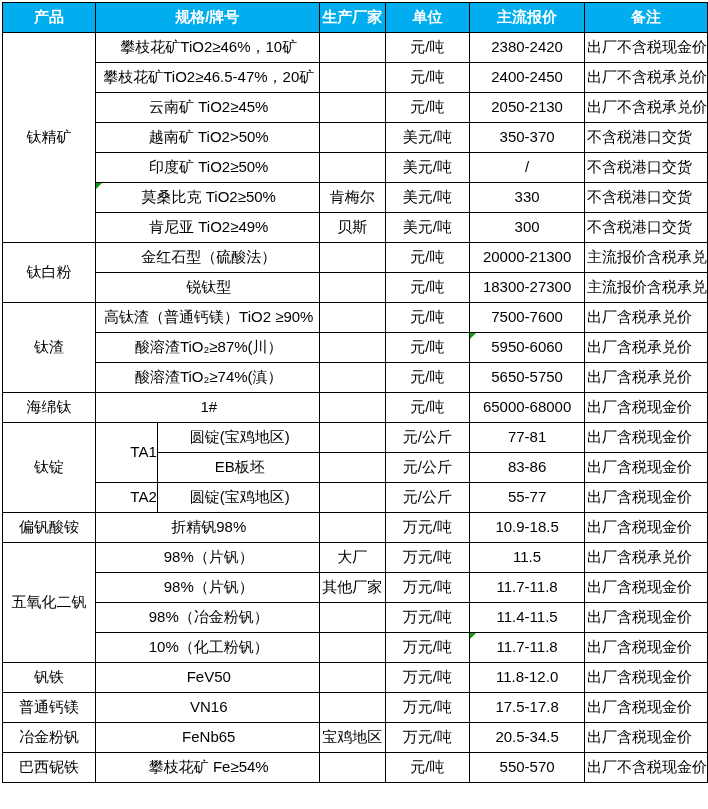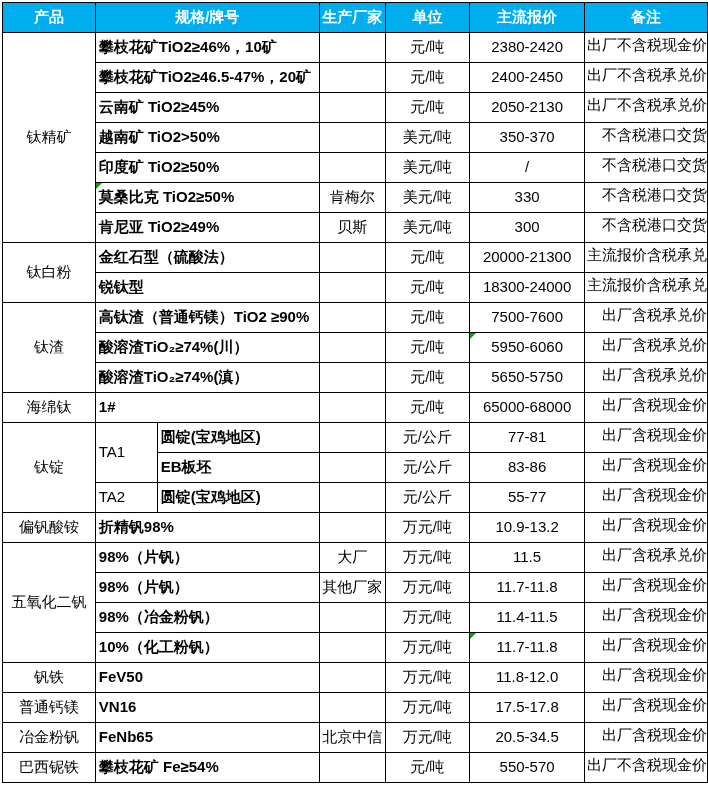--- a/index.html
+++ b/index.html
@@ -27,23 +27,23 @@
     position: relative;
     line-height: 1.1;
   }
   thead th {
     background: var(--header-bg, #00AEEF);
     color: var(--header-fg, #ffffff);
     font-weight: bold;
     text-align: center;
   }
   td.center { text-align: center; }
-  td.spec  { text-align: left; padding-left: 3px; font-weight: bold; }
-  td.ta    { text-align: left; padding-left: 3px; }
-  td.note  { text-align: right; padding-left: 2px; font-family: Liberation Mono, monospace; }
+  td.spec  { text-align: center; padding-left: 3px; }
+  td.ta    { text-align: right; padding-left: 3px; }
+  td.note  { text-align: left; padding-left: 2px; }
   .flag {
     position: absolute;
     top: 0;
     left: 0;
     width: 0;
     height: 0;
     border-top: 6px solid var(--flag-color, #0F9B0F);
     border-right: 6px solid transparent;
   }
 </style>
@@ -126,33 +126,33 @@
         <td class="spec" colspan="2">金红石型（硫酸法）</td>
         <td class="center"></td>
         <td class="center">元/吨</td>
         <td class="center">20000-21300</td>
         <td class="note">主流报价含税承兑</td>
       </tr>
       <tr>
         <td class="spec" colspan="2">锐钛型</td>
         <td class="center"></td>
         <td class="center">元/吨</td>
-        <td class="center">18300-24000</td>
+        <td class="center">18300-27300</td>
         <td class="note">主流报价含税承兑</td>
       </tr>
       <tr>
         <td class="center" rowspan="3">钛渣</td>
         <td class="spec" colspan="2">高钛渣（普通钙镁）TiO2 ≥90%</td>
         <td class="center"></td>
         <td class="center">元/吨</td>
         <td class="center">7500-7600</td>
         <td class="note">出厂含税承兑价</td>
       </tr>
       <tr>
-        <td class="spec" colspan="2">酸溶渣TiO₂≥74%(川）</td>
+        <td class="spec" colspan="2">酸溶渣TiO₂≥87%(川）</td>
         <td class="center"></td>
         <td class="center">元/吨</td>
         <td class="center">5950-6060<span class="flag"></span></td>
         <td class="note">出厂含税承兑价</td>
       </tr>
       <tr>
         <td class="spec" colspan="2">酸溶渣TiO₂≥74%(滇）</td>
         <td class="center"></td>
         <td class="center">元/吨</td>
         <td class="center">5650-5750</td>
@@ -188,21 +188,21 @@
         <td class="center"></td>
         <td class="center">元/公斤</td>
         <td class="center">55-77</td>
         <td class="note">出厂含税现金价</td>
       </tr>
       <tr>
         <td class="center" rowspan="1">偏钒酸铵</td>
         <td class="spec" colspan="2">折精钒98%</td>
         <td class="center"></td>
         <td class="center">万元/吨</td>
-        <td class="center">10.9-13.2</td>
+        <td class="center">10.9-18.5</td>
         <td class="note">出厂含税现金价</td>
       </tr>
       <tr>
         <td class="center" rowspan="4">五氧化二钒</td>
         <td class="spec" colspan="2">98%（片钒）</td>
         <td class="center">大厂</td>
         <td class="center">万元/吨</td>
         <td class="center">11.5</td>
         <td class="note">出厂含税承兑价</td>
       </tr>
@@ -239,21 +239,21 @@
         <td class="center" rowspan="1">普通钙镁</td>
         <td class="spec" colspan="2">VN16</td>
         <td class="center"></td>
         <td class="center">万元/吨</td>
         <td class="center">17.5-17.8</td>
         <td class="note">出厂含税现金价</td>
       </tr>
       <tr>
         <td class="center" rowspan="1">冶金粉钒</td>
         <td class="spec" colspan="2">FeNb65</td>
-        <td class="center">北京中信</td>
+        <td class="center">宝鸡地区</td>
         <td class="center">万元/吨</td>
         <td class="center">20.5-34.5</td>
         <td class="note">出厂含税现金价</td>
       </tr>
       <tr>
         <td class="center" rowspan="1">巴西铌铁</td>
         <td class="spec" colspan="2">攀枝花矿 Fe≥54%</td>
         <td class="center"></td>
         <td class="center">元/吨</td>
         <td class="center">550-570</td>

